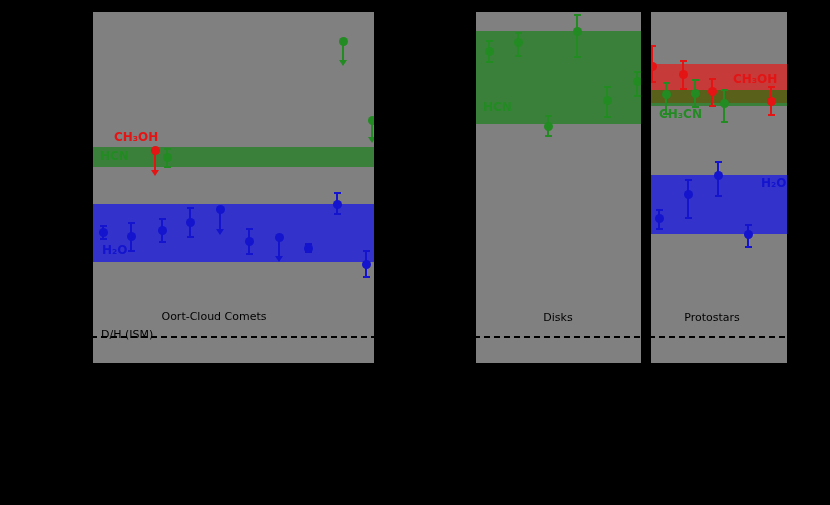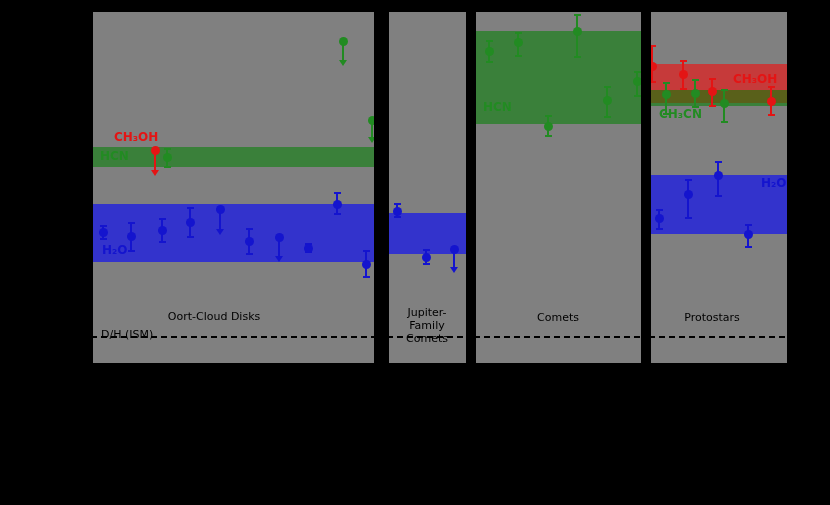--- a/index.html
+++ b/index.html
@@ -74,38 +74,21 @@
       <div class="pt-dot" style="left: 69.5px; top: 140.5px; background: rgb(34, 139, 34);"></div>
       <div class="pt-stem" style="left: 249px; top: 29px; height: 20px; background: rgb(34, 139, 34);"></div>
       <div class="pt-arrow" style="left: 245.5px; top: 48px; border-top-color: rgb(34, 139, 34);"></div>
       <div class="pt-dot" style="left: 245.5px; top: 24.5px; background: rgb(34, 139, 34);"></div>
       <div class="pt-stem" style="left: 278px; top: 108px; height: 18px; background: rgb(34, 139, 34);"></div>
       <div class="pt-arrow" style="left: 274.5px; top: 125px; border-top-color: rgb(34, 139, 34);"></div>
       <div class="pt-dot" style="left: 274.5px; top: 103.5px; background: rgb(34, 139, 34);"></div>
       <div class="mol-label" style="left: 21px; top: 119px; color: rgb(228, 20, 20);">CH₃OH</div>
       <div class="mol-label" style="left: 7px; top: 138px; color: rgb(34, 139, 34);">HCN</div>
       <div class="mol-label" style="left: 9px; top: 232px; color: rgb(20, 20, 206);">H₂O</div>
-      <div class="caption" style="left: 121px; top: 298px; color: rgb(0, 0, 0);">Oort-Cloud Disks</div>
-    </div>
-    <div class="panel" style="left: 389px; top: 12px; width: 77px; height: 351px; background: rgb(128, 128, 128);">
-      <div class="band" style="top: 201px; height: 41px; background: rgba(0, 0, 255, 0.6);"></div>
-      <div class="dashline" style="top: 324px;"></div>
-      <div class="pt-stem" style="left: 7px; top: 191px; height: 15px; background: rgb(20, 20, 206);"></div>
-      <div class="pt-cap" style="left: 4.5px; top: 191px; background: rgb(20, 20, 206);"></div>
-      <div class="pt-cap" style="left: 4.5px; top: 204px; background: rgb(20, 20, 206);"></div>
-      <div class="pt-dot" style="left: 3.5px; top: 194.5px; background: rgb(20, 20, 206);"></div>
-      <div class="pt-stem" style="left: 36px; top: 237px; height: 16px; background: rgb(20, 20, 206);"></div>
-      <div class="pt-cap" style="left: 33.5px; top: 237px; background: rgb(20, 20, 206);"></div>
-      <div class="pt-cap" style="left: 33.5px; top: 251px; background: rgb(20, 20, 206);"></div>
-      <div class="pt-dot" style="left: 32.5px; top: 240.5px; background: rgb(20, 20, 206);"></div>
-      <div class="pt-stem" style="left: 64px; top: 237px; height: 19px; background: rgb(20, 20, 206);"></div>
-      <div class="pt-arrow" style="left: 60.5px; top: 255px; border-top-color: rgb(20, 20, 206);"></div>
-      <div class="pt-dot" style="left: 60.5px; top: 232.5px; background: rgb(20, 20, 206);"></div>
-      <div class="caption" style="left: 38px; top: 294px; color: rgb(0, 0, 0);">Jupiter-Family
-Comets</div>
+      <div class="caption" style="left: 121px; top: 298px; color: rgb(0, 0, 0);">Oort-Cloud Comets</div>
     </div>
     <div class="panel" style="left: 476px; top: 12px; width: 165px; height: 351px; background: rgb(128, 128, 128);">
       <div class="band" style="top: 19px; height: 93px; background: rgba(0, 128, 0, 0.55);"></div>
       <div class="dashline" style="top: 324px;"></div>
       <div class="pt-stem" style="left: 12px; top: 28px; height: 23px; background: rgb(34, 139, 34);"></div>
       <div class="pt-cap" style="left: 9.5px; top: 28px; background: rgb(34, 139, 34);"></div>
       <div class="pt-cap" style="left: 9.5px; top: 49px; background: rgb(34, 139, 34);"></div>
       <div class="pt-dot" style="left: 8.5px; top: 34.5px; background: rgb(34, 139, 34);"></div>
       <div class="pt-stem" style="left: 41px; top: 20px; height: 25px; background: rgb(34, 139, 34);"></div>
       <div class="pt-cap" style="left: 38.5px; top: 20px; background: rgb(34, 139, 34);"></div>
@@ -121,21 +104,21 @@
       <div class="pt-dot" style="left: 96.5px; top: 14.5px; background: rgb(34, 139, 34);"></div>
       <div class="pt-stem" style="left: 130px; top: 74px; height: 32px; background: rgb(34, 139, 34);"></div>
       <div class="pt-cap" style="left: 127.5px; top: 74px; background: rgb(34, 139, 34);"></div>
       <div class="pt-cap" style="left: 127.5px; top: 104px; background: rgb(34, 139, 34);"></div>
       <div class="pt-dot" style="left: 126.5px; top: 83.5px; background: rgb(34, 139, 34);"></div>
       <div class="pt-stem" style="left: 160px; top: 59px; height: 26px; background: rgb(34, 139, 34);"></div>
       <div class="pt-cap" style="left: 157.5px; top: 59px; background: rgb(34, 139, 34);"></div>
       <div class="pt-cap" style="left: 157.5px; top: 83px; background: rgb(34, 139, 34);"></div>
       <div class="pt-dot" style="left: 156.5px; top: 64.5px; background: rgb(34, 139, 34);"></div>
       <div class="mol-label" style="left: 7px; top: 89px; color: rgb(34, 139, 34);">HCN</div>
-      <div class="caption" style="left: 82px; top: 299px; color: rgb(0, 0, 0);">Comets</div>
+      <div class="caption" style="left: 82px; top: 299px; color: rgb(0, 0, 0);">Disks</div>
     </div>
     <div class="panel" style="left: 651px; top: 12px; width: 136px; height: 351px; background: rgb(128, 128, 128);">
       <div class="band" style="top: 52px; height: 39px; background: rgba(255, 0, 0, 0.55);"></div>
       <div class="band" style="top: 78px; height: 16px; background: rgba(0, 128, 0, 0.55);"></div>
       <div class="band" style="top: 163px; height: 59px; background: rgba(0, 0, 255, 0.6);"></div>
       <div class="dashline" style="top: 324px;"></div>
       <div class="pt-stem" style="left: 0px; top: 33px; height: 38px; background: rgb(228, 20, 20);"></div>
       <div class="pt-cap" style="left: -2.5px; top: 33px; background: rgb(228, 20, 20);"></div>
       <div class="pt-cap" style="left: -2.5px; top: 69px; background: rgb(228, 20, 20);"></div>
       <div class="pt-dot" style="left: -3.5px; top: 49.5px; background: rgb(228, 20, 20);"></div>

